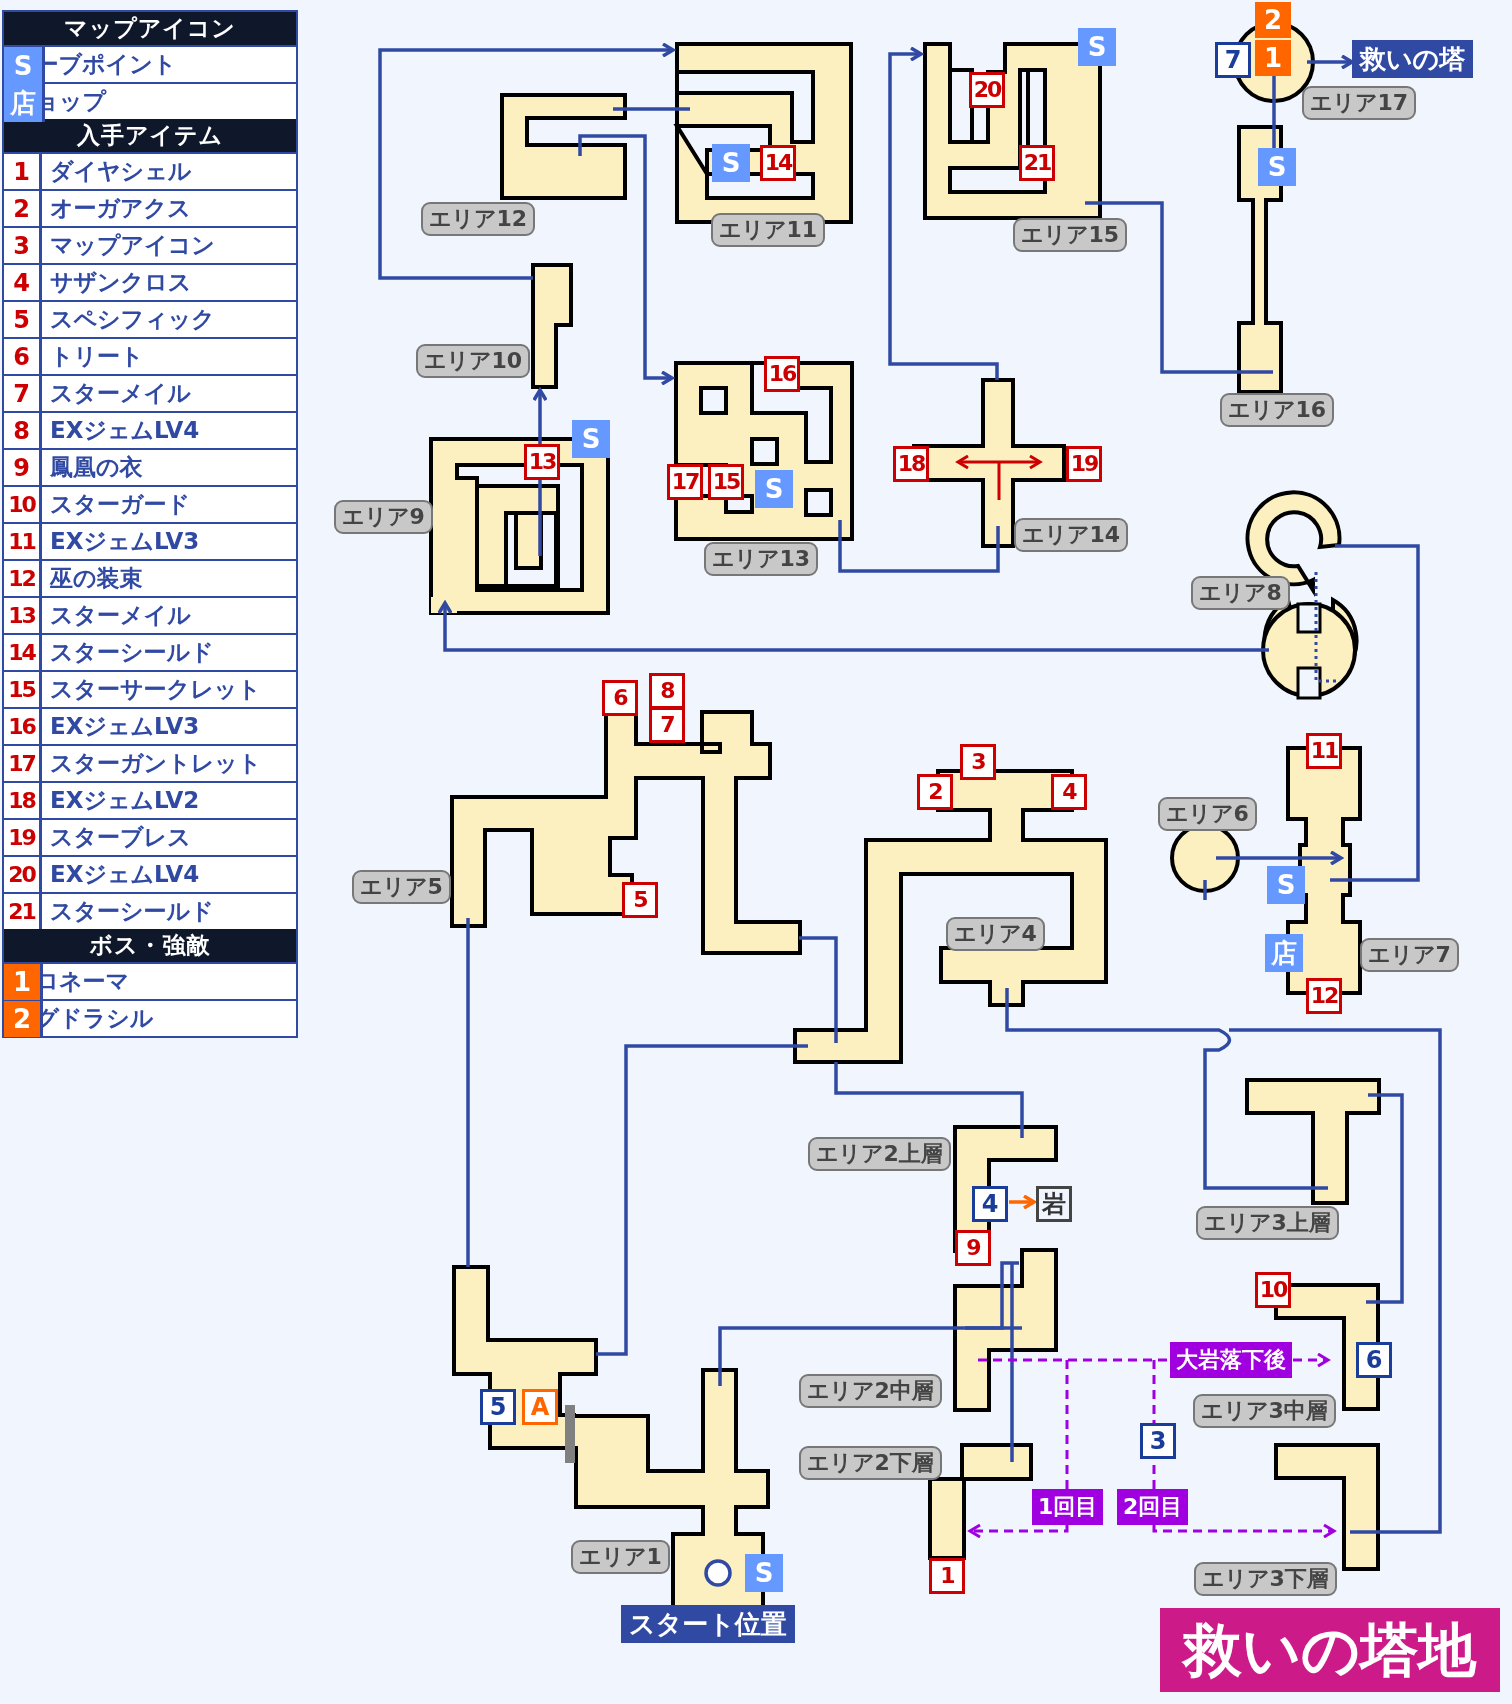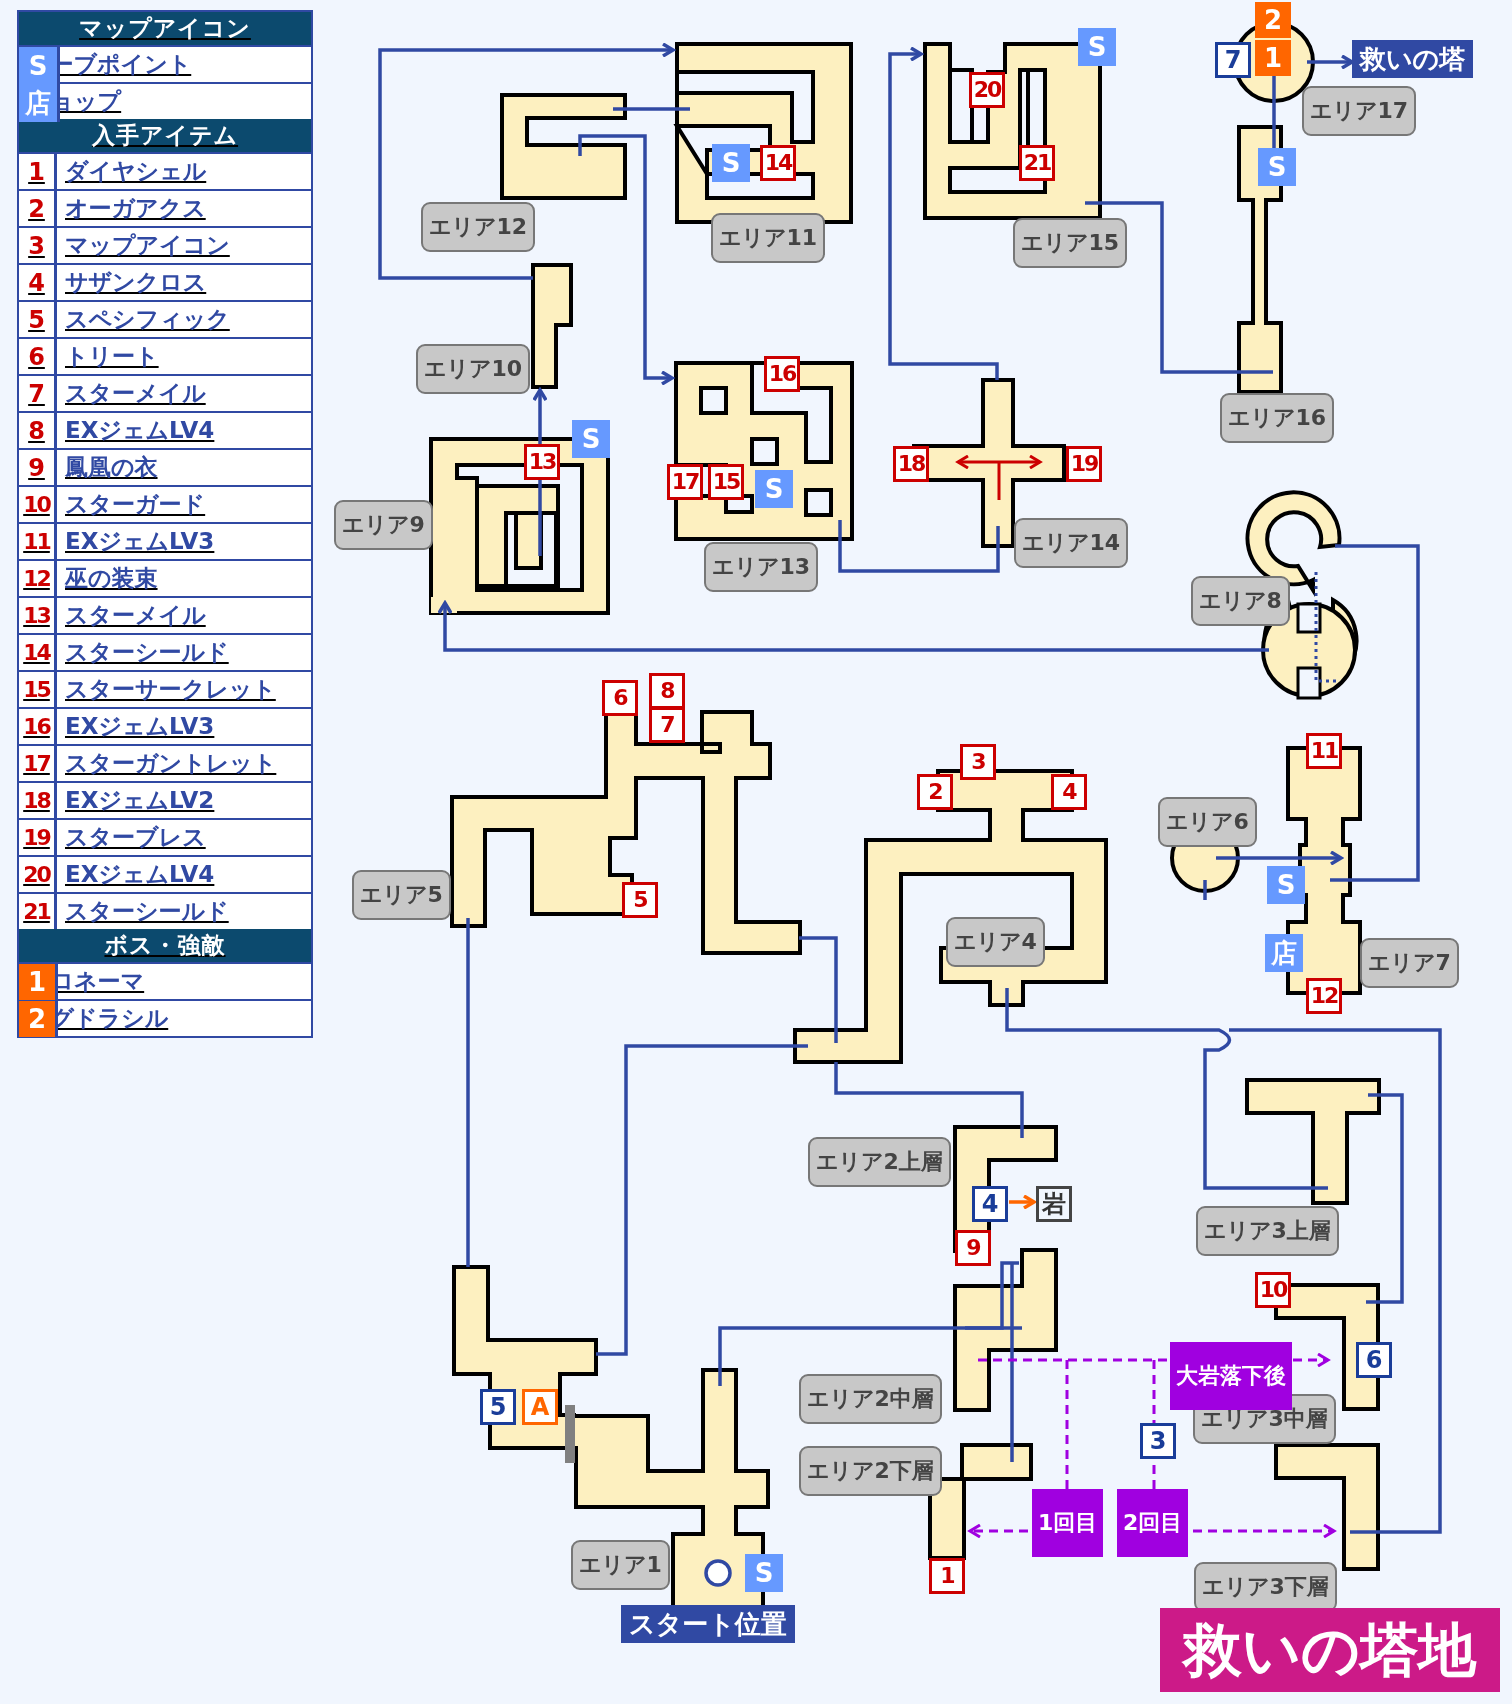--- a/index.html
+++ b/index.html
@@ -1,37 +1,37 @@
 <!DOCTYPE html>
 <html><head>
 <meta charset="utf-8">
 <style>
   html,body{margin:0;padding:0;}
   body{width:1512px;height:1704px;background:#f1f6fe;font-family:"DejaVu Sans",sans-serif;position:relative;overflow:hidden;}
   
-  .legend{position:absolute;left:17px;top:10px;width:292px;border:2px solid #3049a3;background:#0c4a6e;text-decoration:underline;}
+  .legend{position:absolute;left:2px;top:10px;width:292px;border:2px solid #3049a3;background:#0f172a;}
   .lg-head{height:33px;line-height:33px;color:#fff;text-align:center;font-weight:bold;font-size:23px;letter-spacing:1px;}
   .lg-row{display:flex;height:35px;border-top:2px solid #3049a3;background:#fff;}
   .lg-key{width:35px;border-right:3px solid #3049a3;display:flex;align-items:center;justify-content:center;font-weight:bold;font-size:24px;color:#cc0000;background:#fff;}
   .lg-key.save{background:#6699ff;color:#fff;}
   .lg-key.boss{background:#ff6600;color:#fff;}
   .lg-key.small{font-size:22px;letter-spacing:-2px;}
   .lg-label{flex:1;line-height:35px;padding-left:8px;font-weight:bold;font-size:23px;color:#3049a3;white-space:nowrap;overflow:hidden;}
   svg#map{position:absolute;left:0;top:0;}
   .room{fill:#fdf0c0;stroke:#000;stroke-width:4;stroke-linejoin:miter;}
   .hole{fill:#f1f6fe;stroke:#000;stroke-width:4;}
   .conn{fill:none;stroke:#3049a3;stroke-width:3.5;}
   .dash{fill:none;stroke:#a000e0;stroke-width:3;stroke-dasharray:9,6;}
-  .lbl{position:absolute;background:#c8c8c8;border:2px solid #777;border-radius:9px;color:#444;font-weight:bold;font-size:22px;padding:8px 6px;height:30px;line-height:30px;white-space:nowrap;}
+  .lbl{position:absolute;background:#c8c8c8;border:2px solid #777;border-radius:9px;color:#444;font-weight:bold;font-size:22px;padding:0 6px;height:30px;line-height:30px;white-space:nowrap;}
   .item{position:absolute;width:30px;height:30px;border:3px solid #cc0000;background:#fff;color:#cc0000;font-weight:bold;font-size:22px;text-align:center;line-height:30px;letter-spacing:-2px;}
   .save{position:absolute;width:38px;height:38px;background:#6699ff;color:#fff;font-weight:bold;font-size:26px;text-align:center;line-height:38px;}
   .event{position:absolute;width:30px;height:30px;border:3px solid #1a3d99;background:#fff;color:#1a3d99;font-weight:bold;font-size:24px;text-align:center;line-height:30px;}
   .boss{position:absolute;width:36px;height:36px;background:#ff6600;color:#fff;font-weight:bold;font-size:26px;text-align:center;line-height:36px;}
   .tag{position:absolute;background:#3049a3;color:#fff;font-weight:bold;font-size:26px;padding:0 8px;height:38px;line-height:38px;white-space:nowrap;}
-  .ptag{position:absolute;background:#a000e0;color:#fff;font-weight:bold;font-size:22px;padding:16px 6px;height:36px;line-height:36px;white-space:nowrap;}
+  .ptag{position:absolute;background:#a000e0;color:#fff;font-weight:bold;font-size:22px;padding:0 6px;height:36px;line-height:36px;white-space:nowrap;}
   .title{position:absolute;left:1160px;top:1608px;width:340px;height:84px;background:#cc1a88;color:#fff;font-weight:bold;font-size:58px;text-align:center;line-height:84px;}
 </style>
 </head>
 <body>
 
 <div class="legend">
   <div class="lg-head">マップアイコン</div>
   <div class="lg-row">
       <div class="lg-key save">S</div>
       <div class="lg-label">セーブポイント</div>

